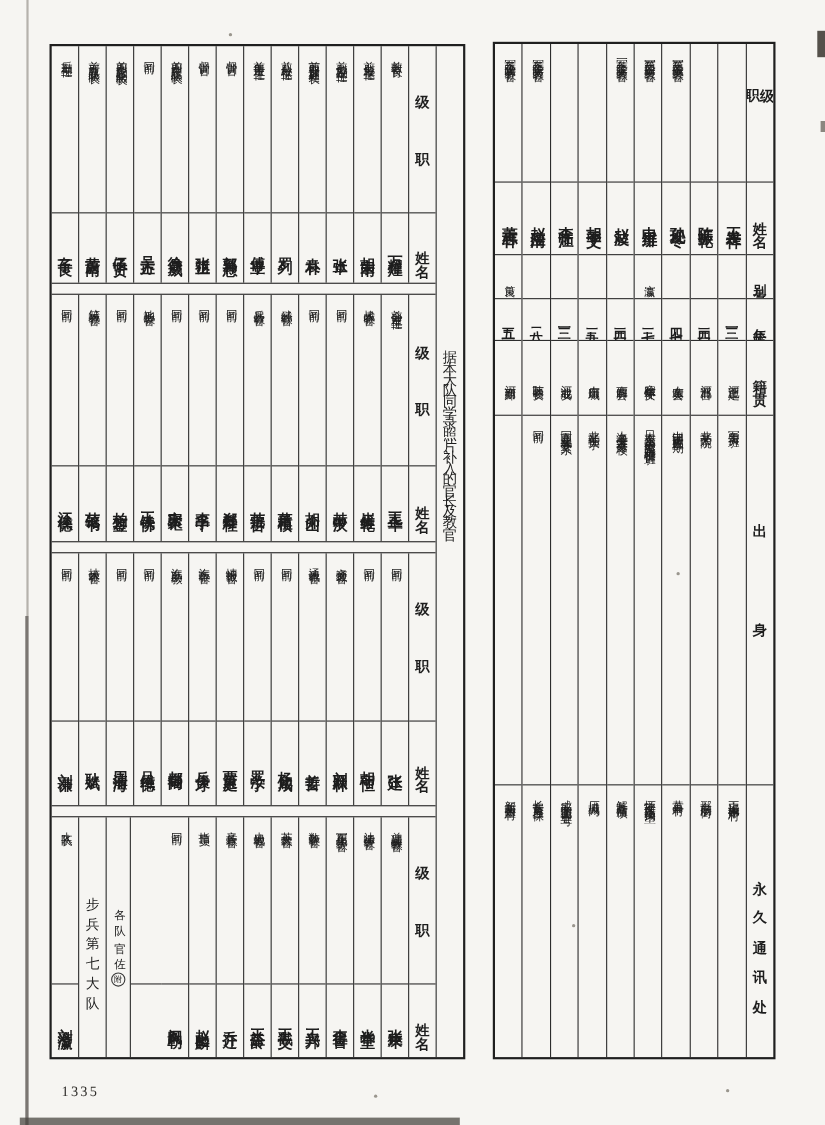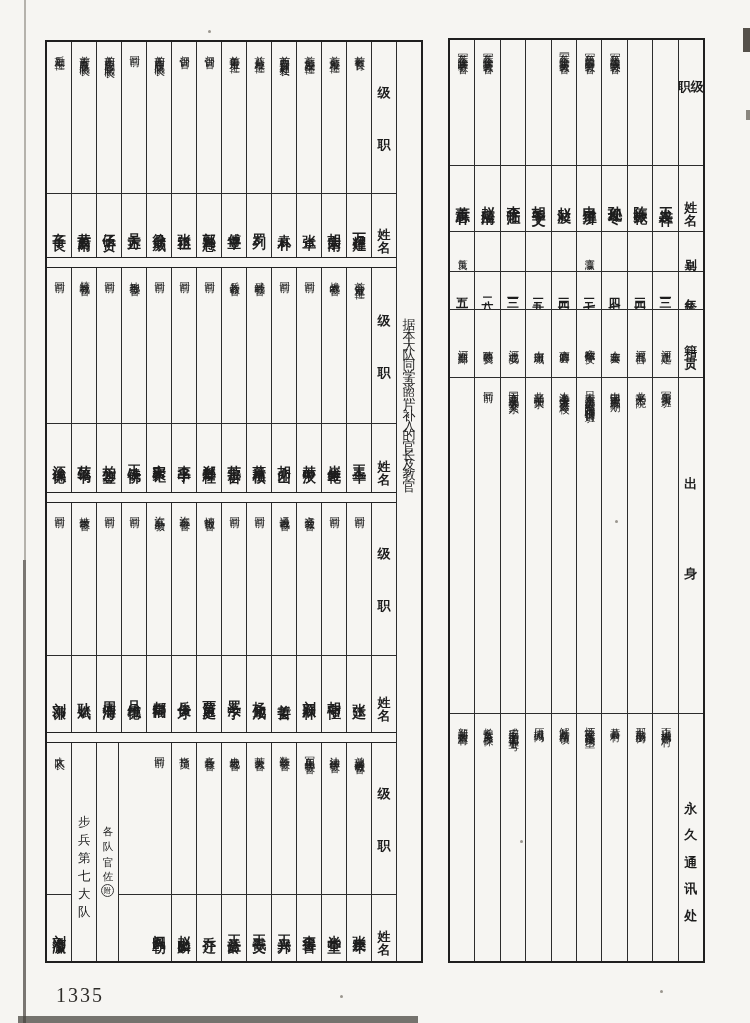--- a/index.html
+++ b/index.html
@@ -73,21 +73,21 @@
   .native-v{font-size:10.5px;letter-spacing:1px;}
 
   
   .artifact{position:absolute;pointer-events:none;}
   #edge-line-top{left:24px;top:0;width:2px;height:560px;background:#b5b2ac;}
   #edge-line-bottom{left:23px;top:560px;width:3px;height:463px;background:#7a7672;}
   #bottom-sliver{left:18px;top:1016px;width:400px;height:7px;background:#4a4742;opacity:.75;}
   #right-mark{left:743px;top:28px;width:7px;height:24px;background:#55514b;}
   #right-mark2{left:746px;top:110px;width:4px;height:10px;background:#8a867f;}
   .speck{width:3px;height:3px;border-radius:50%;background:#9a968e;}
-  #page-number{position:absolute;left:56px;top:984px;font-size:20px;letter-spacing:2px;color:#2e2c29;font-family:"Liberation Serif","DejaVu Serif",serif;}
+  #page-number{position:absolute;left:56px;top:984px;font-size:13px;letter-spacing:2px;color:#2e2c29;font-family:"Liberation Serif","DejaVu Serif",serif;}
 </style>
 </head>
 <body>
 
 <div id="left-table" class="tbl">
 
   <div id="left-note-col">
     <span class="vt">据本大队同学录照片补入的官长及教官</span>
   </div>
 

